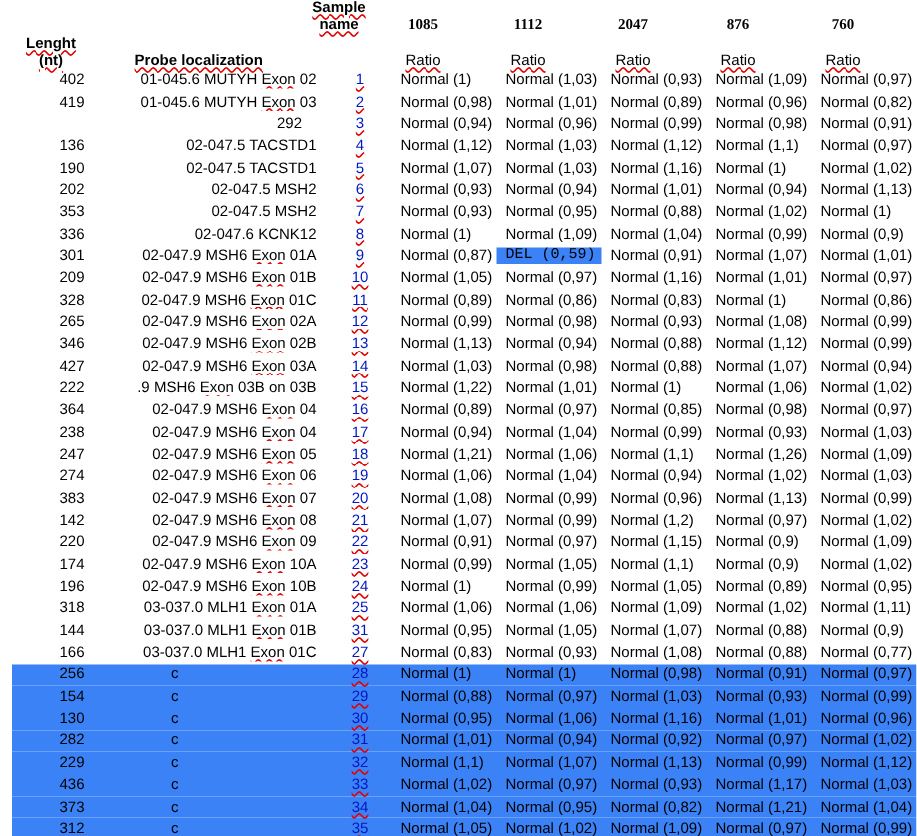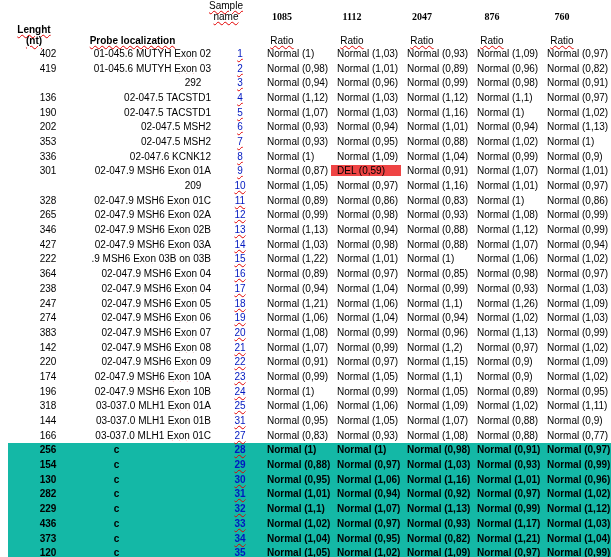--- a/index.html
+++ b/index.html
@@ -18,42 +18,41 @@
   }
   .hdrrow {
     display: flex;
     align-items: flex-end;
   }
   .col-len { width: 52px; flex: 0 0 52px; }
   .col-probe { width: 145px; flex: 0 0 145px; }
   .col-sname { width: 42px; flex: 0 0 42px; text-align: center; }
   .col-data { width: 70px; flex: 0 0 70px; text-align: center; }
 
-  .hdr-sample { font-weight: normal; }
+  .hdr-sample { font-weight: bold; }
   .hdr-len { font-weight: bold; text-align:center; }
   .hdr-probe { font-weight: bold; text-align:center; }
   .hdr-num { font-weight: bold; font-family: Liberation Serif, serif; }
   .hdr-ratio { }
 
   .u-red {
     text-decoration: underline;
     text-decoration-color: #e20000;
     text-decoration-style: wavy;
   }
 
   .rows {}
   .row {
     display: flex;
     align-items: center;
     height: 14.7px;
     justify-content: flex-end;
   }
   .row.alt {
-    background: #14b8a6;
-    font-weight: bold;
+    background: #3b82f6;
   }
   .c-len {
     width: 52px; flex: 0 0 52px;
     text-align: center;
   }
   .c-probe {
     width: 145px; flex: 0 0 145px;
     text-align: right;
     white-space: nowrap;
     overflow: hidden;
@@ -75,21 +74,22 @@
   }
   .c-d {
     width: 70px; flex: 0 0 70px;
     white-space: nowrap;
     overflow: hidden;
     padding-left: 6px;
     text-align: left;
     box-sizing: border-box;
   }
   .c-d.hl {
-    background: #ef4444;
+    background: #3b82f6;
+    font-family: Liberation Mono, monospace;
   }
 </style>
 </head>
 <body>
 
 <div class="wrap">
 
   <div class="hdrrow">
     <div class="col-len"></div>
     <div class="col-probe"></div>
@@ -197,20 +197,21 @@
         <div class="c-probe"><span>02-047.9 MSH6 </span><span class="ured">Exon</span><span> 01A</span></div>
         <div class="c-sname">9</div>
         <div class="c-d">Normal (0,87)</div>
         <div class="c-d hl">DEL (0,59)</div>
         <div class="c-d">Normal (0,91)</div>
         <div class="c-d">Normal (1,07)</div>
         <div class="c-d">Normal (1,01)</div>
       </div>
       <div class="row">
         <div class="c-len">209</div>
+        <div class="c-probe"><span>02-047.9 MSH6 </span><span class="ured">Exon</span><span> 01B</span></div>
         <div class="c-sname">10</div>
         <div class="c-d">Normal (1,05)</div>
         <div class="c-d">Normal (0,97)</div>
         <div class="c-d">Normal (1,16)</div>
         <div class="c-d">Normal (1,01)</div>
         <div class="c-d">Normal (0,97)</div>
       </div>
       <div class="row">
         <div class="c-len">328</div>
         <div class="c-probe"><span>02-047.9 MSH6 </span><span class="ured">Exon</span><span> 01C</span></div>
@@ -445,21 +446,21 @@
         <div class="c-len">373</div>
         <div class="c-probe" style="text-align: center; padding-right: 60px;"><span>c</span></div>
         <div class="c-sname">34</div>
         <div class="c-d">Normal (1,04)</div>
         <div class="c-d">Normal (0,95)</div>
         <div class="c-d">Normal (0,82)</div>
         <div class="c-d">Normal (1,21)</div>
         <div class="c-d">Normal (1,04)</div>
       </div>
       <div class="row alt">
-        <div class="c-len">120</div>
+        <div class="c-len">312</div>
         <div class="c-probe" style="text-align: center; padding-right: 60px;"><span>c</span></div>
         <div class="c-sname">35</div>
         <div class="c-d">Normal (1,05)</div>
         <div class="c-d">Normal (1,02)</div>
         <div class="c-d">Normal (1,09)</div>
         <div class="c-d">Normal (0,97)</div>
         <div class="c-d">Normal (0,99)</div>
       </div>
     </div>
 

